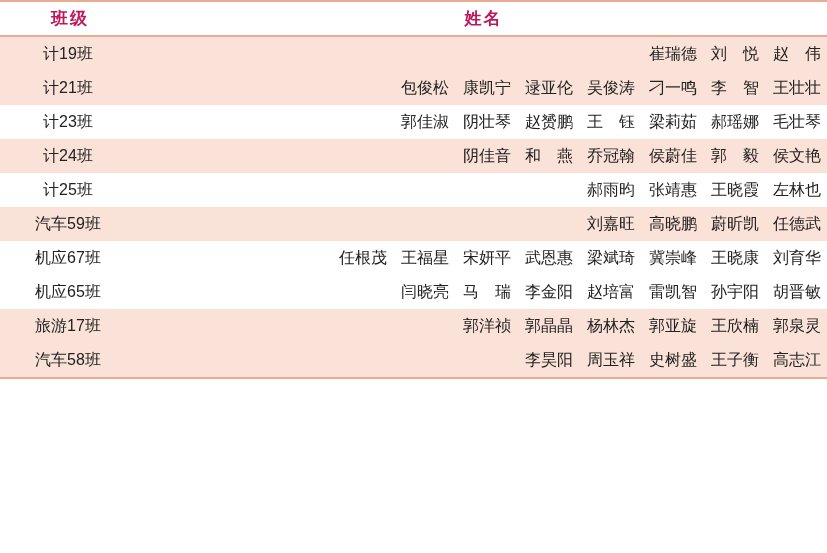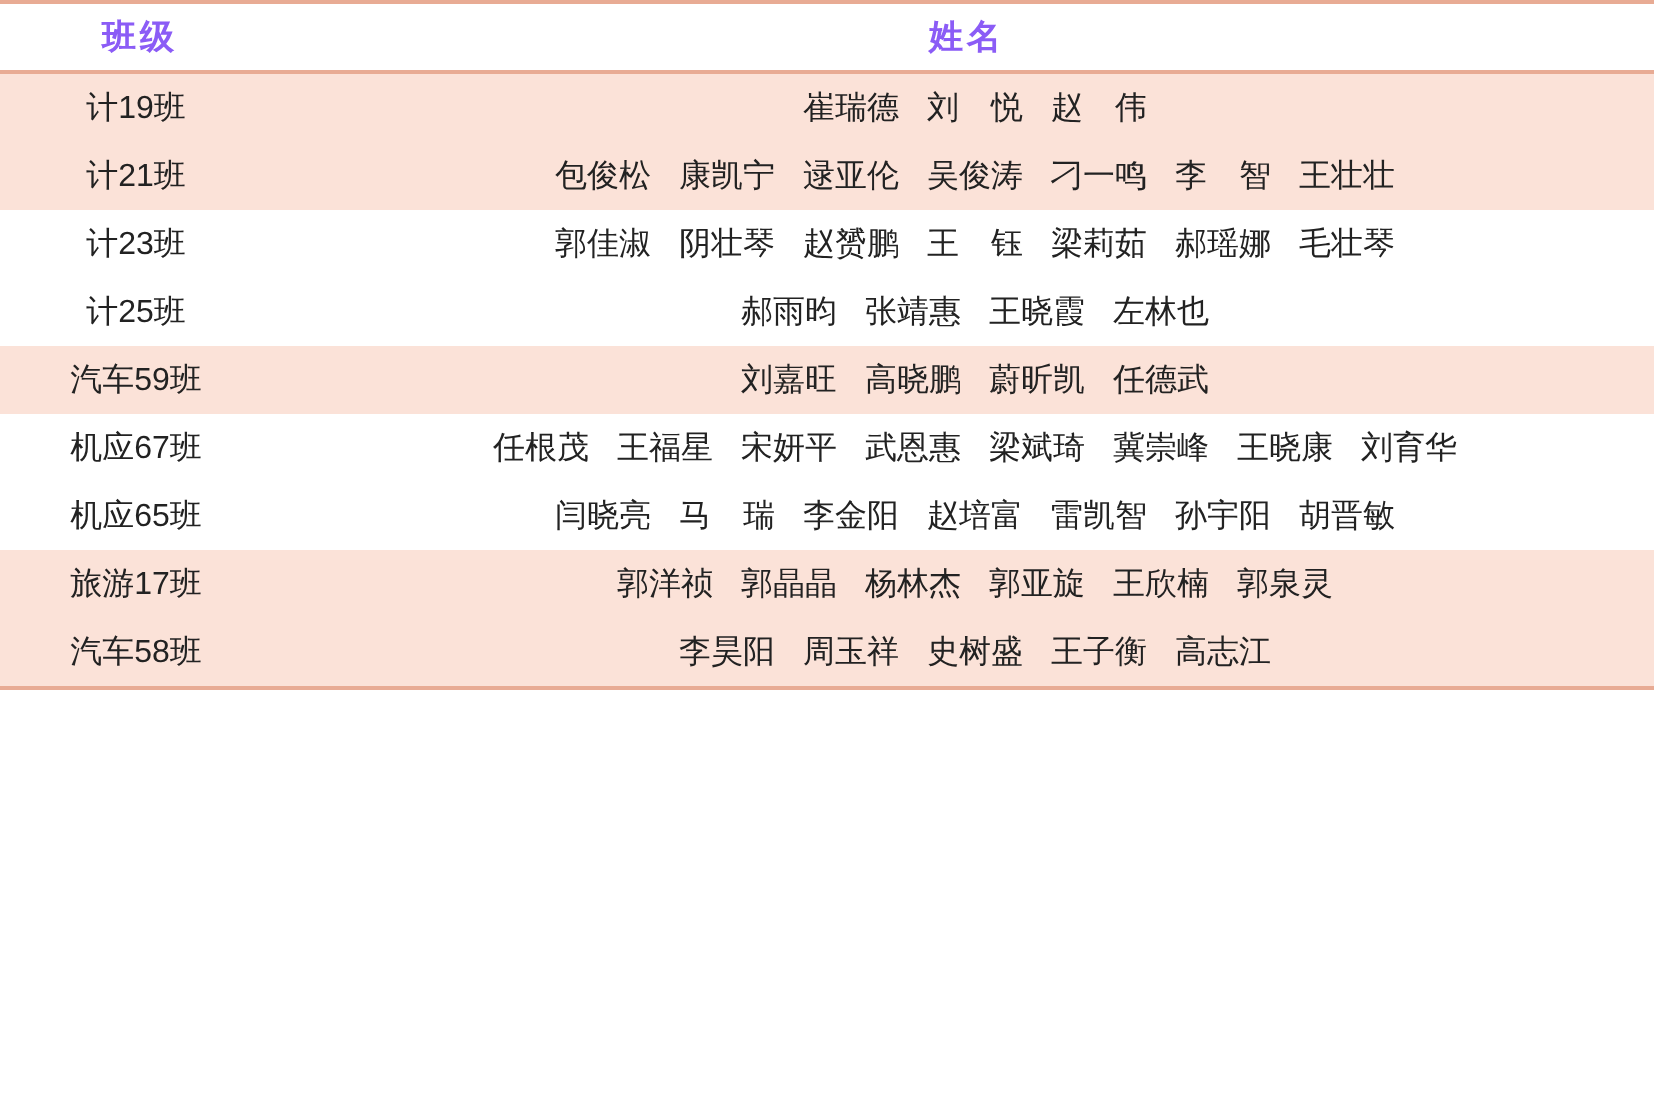--- a/index.html
+++ b/index.html
@@ -19,21 +19,21 @@
   table.roster {
     width: 827px;
     border-collapse: collapse;
     table-layout: fixed;
   }
   table.roster col.c-class { width: 140px; }
   table.roster col.c-names { width: 687px; }
 
   table.roster th {
     background: #ffffff;
-    color: #8b5cf6;
+    color: #be185d;
     font-weight: bold;
     font-size: 17px;
     text-align: center;
     height: 33px;
     border-top: 2px solid #e8ab94;
     border-bottom: 2px solid #e8ab94;
     padding: 0;
     letter-spacing: 2px;
   }
   table.roster td {
@@ -44,21 +44,21 @@
     border: none;
     vertical-align: middle;
     white-space: nowrap;
     overflow: hidden;
   }
   table.roster td.cls {
     text-align: center;
     padding-right: 10px;
   }
   table.roster td.names {
-    text-align: center;
+    text-align: right;
     padding-left: 14px;
   }
   table.roster tr.odd td {
     background: #fbe2d8;
   }
   table.roster tr.even td {
     background: #ffffff;
   }
   .name-list span.nm {
     display: inline-block;
@@ -94,20 +94,24 @@
           <td class="names"><span class="name-list"><span class="nm">崔瑞德</span><span class="sep"></span><span class="nm">刘　悦</span><span class="sep"></span><span class="nm">赵　伟</span></span></td>
         </tr>
         <tr class="odd">
           <td class="cls">计21班</td>
           <td class="names"><span class="name-list"><span class="nm">包俊松</span><span class="sep"></span><span class="nm">康凯宁</span><span class="sep"></span><span class="nm">逯亚伦</span><span class="sep"></span><span class="nm">吴俊涛</span><span class="sep"></span><span class="nm">刁一鸣</span><span class="sep"></span><span class="nm">李　智</span><span class="sep"></span><span class="nm">王壮壮</span></span></td>
         </tr>
         <tr class="even">
           <td class="cls">计23班</td>
           <td class="names"><span class="name-list"><span class="nm">郭佳淑</span><span class="sep"></span><span class="nm">阴壮琴</span><span class="sep"></span><span class="nm">赵赟鹏</span><span class="sep"></span><span class="nm">王　钰</span><span class="sep"></span><span class="nm">梁莉茹</span><span class="sep"></span><span class="nm">郝瑶娜</span><span class="sep"></span><span class="nm">毛壮琴</span></span></td>
         </tr>
+        <tr class="odd">
+          <td class="cls">计24班</td>
+          <td class="names"><span class="name-list"><span class="nm">阴佳音</span><span class="sep"></span><span class="nm">和　燕</span><span class="sep"></span><span class="nm">乔冠翰</span><span class="sep"></span><span class="nm">侯蔚佳</span><span class="sep"></span><span class="nm">郭　毅</span><span class="sep"></span><span class="nm">侯文艳</span></span></td>
+        </tr>
         <tr class="even">
           <td class="cls">计25班</td>
           <td class="names"><span class="name-list"><span class="nm">郝雨昀</span><span class="sep"></span><span class="nm">张靖惠</span><span class="sep"></span><span class="nm">王晓霞</span><span class="sep"></span><span class="nm">左林也</span></span></td>
         </tr>
         <tr class="odd">
           <td class="cls">汽车59班</td>
           <td class="names"><span class="name-list"><span class="nm">刘嘉旺</span><span class="sep"></span><span class="nm">高晓鹏</span><span class="sep"></span><span class="nm">蔚昕凯</span><span class="sep"></span><span class="nm">任德武</span></span></td>
         </tr>
         <tr class="even">
           <td class="cls">机应67班</td>

